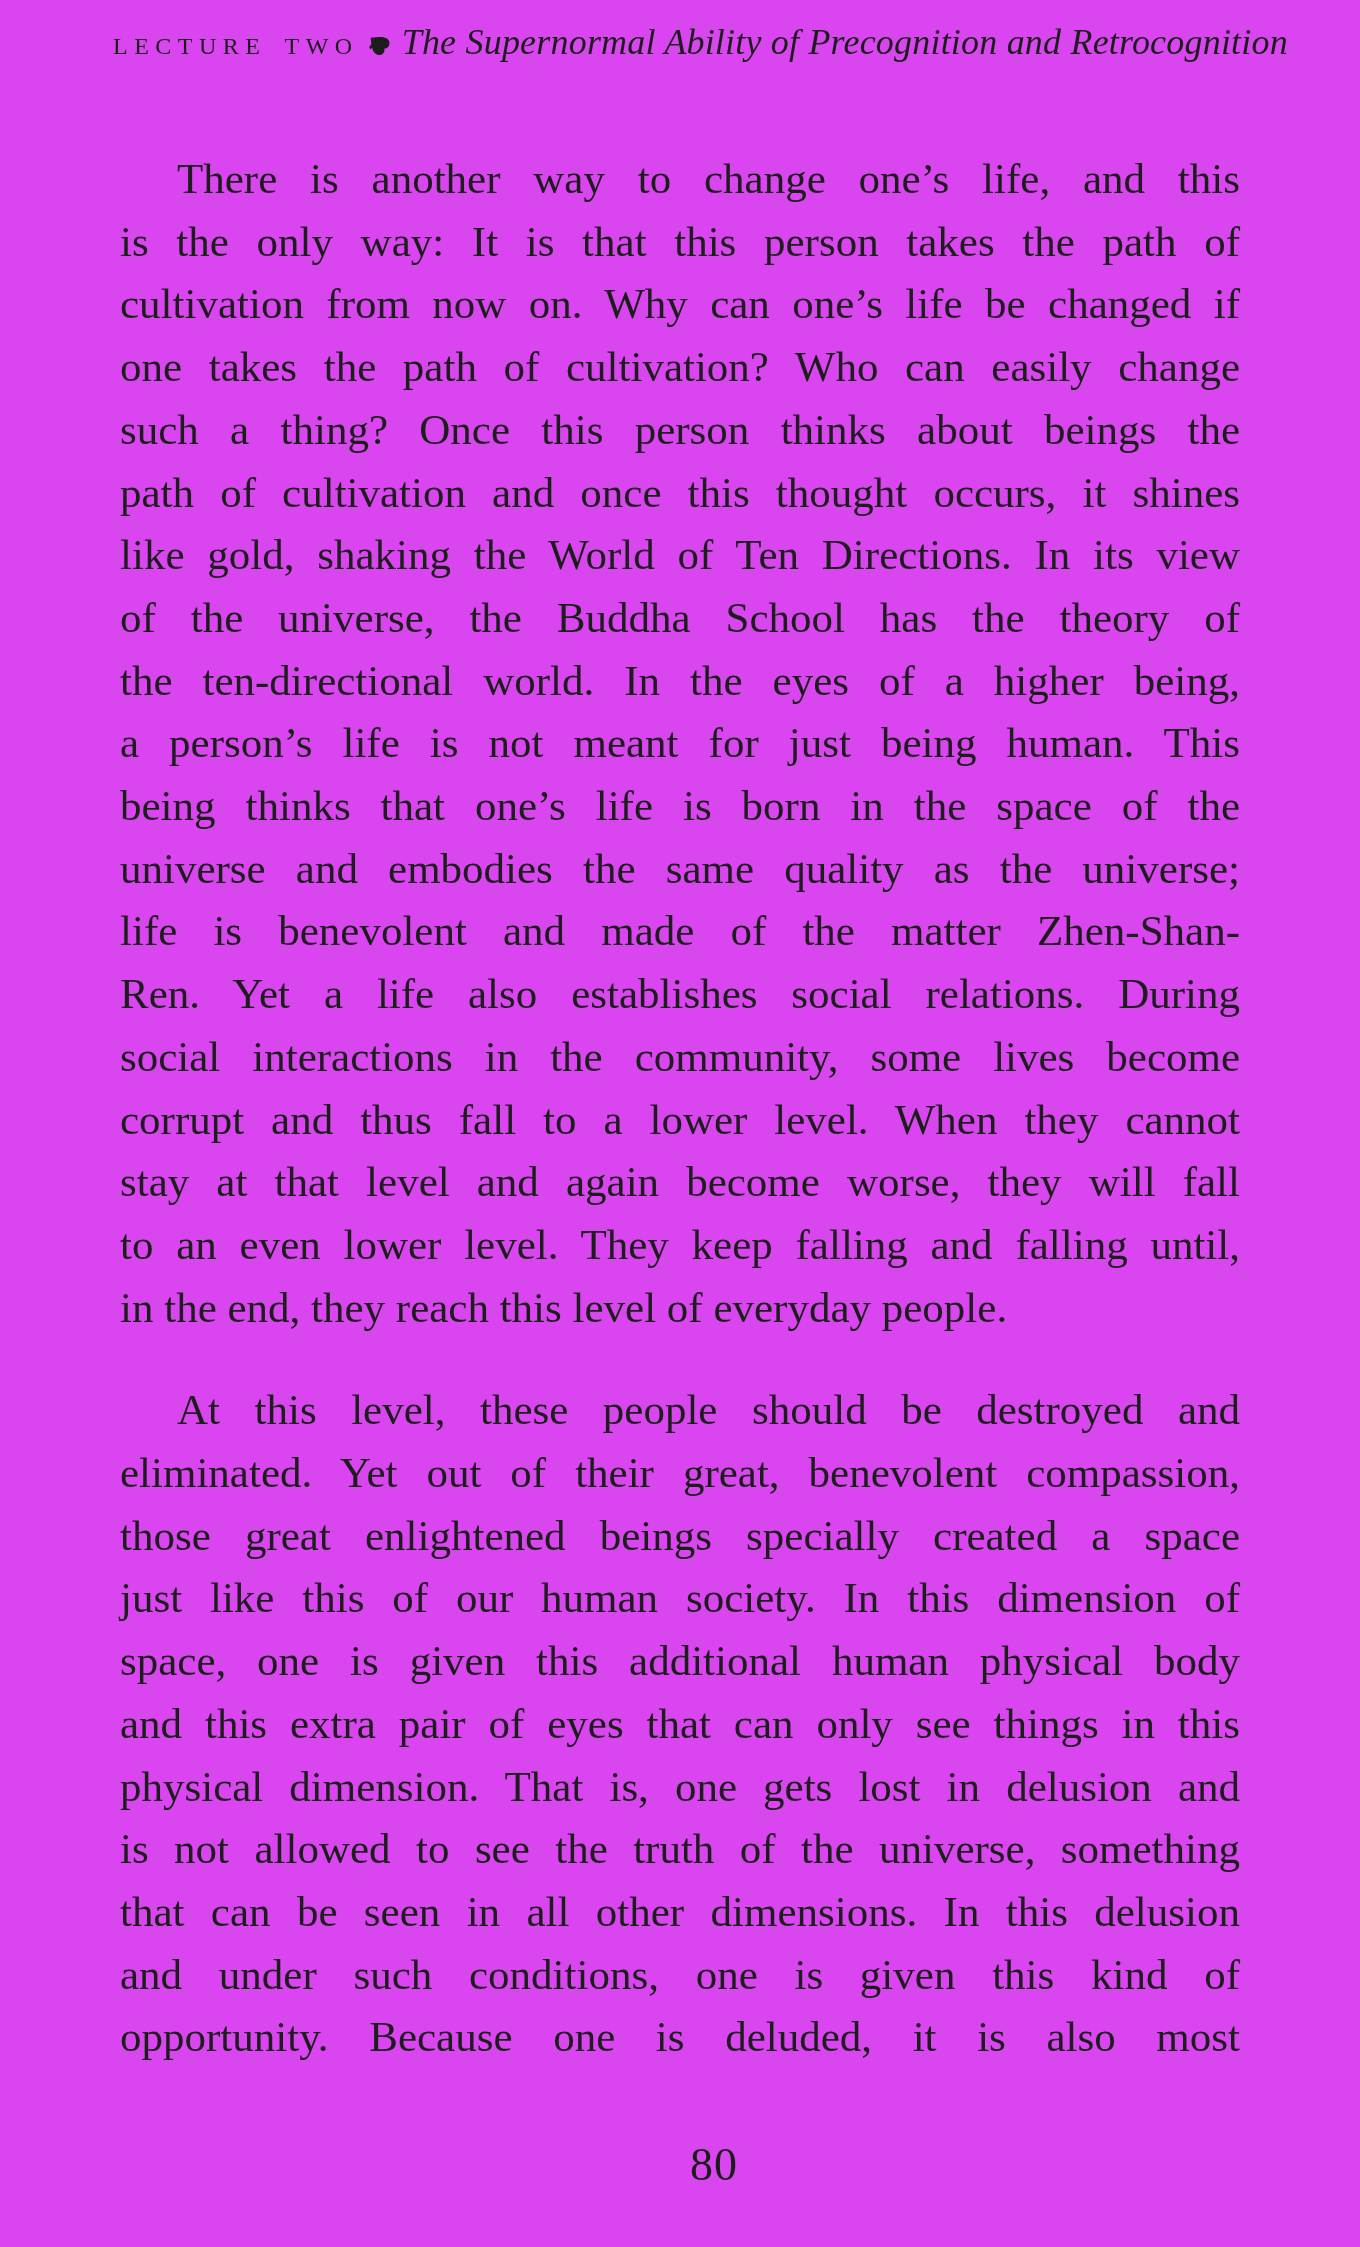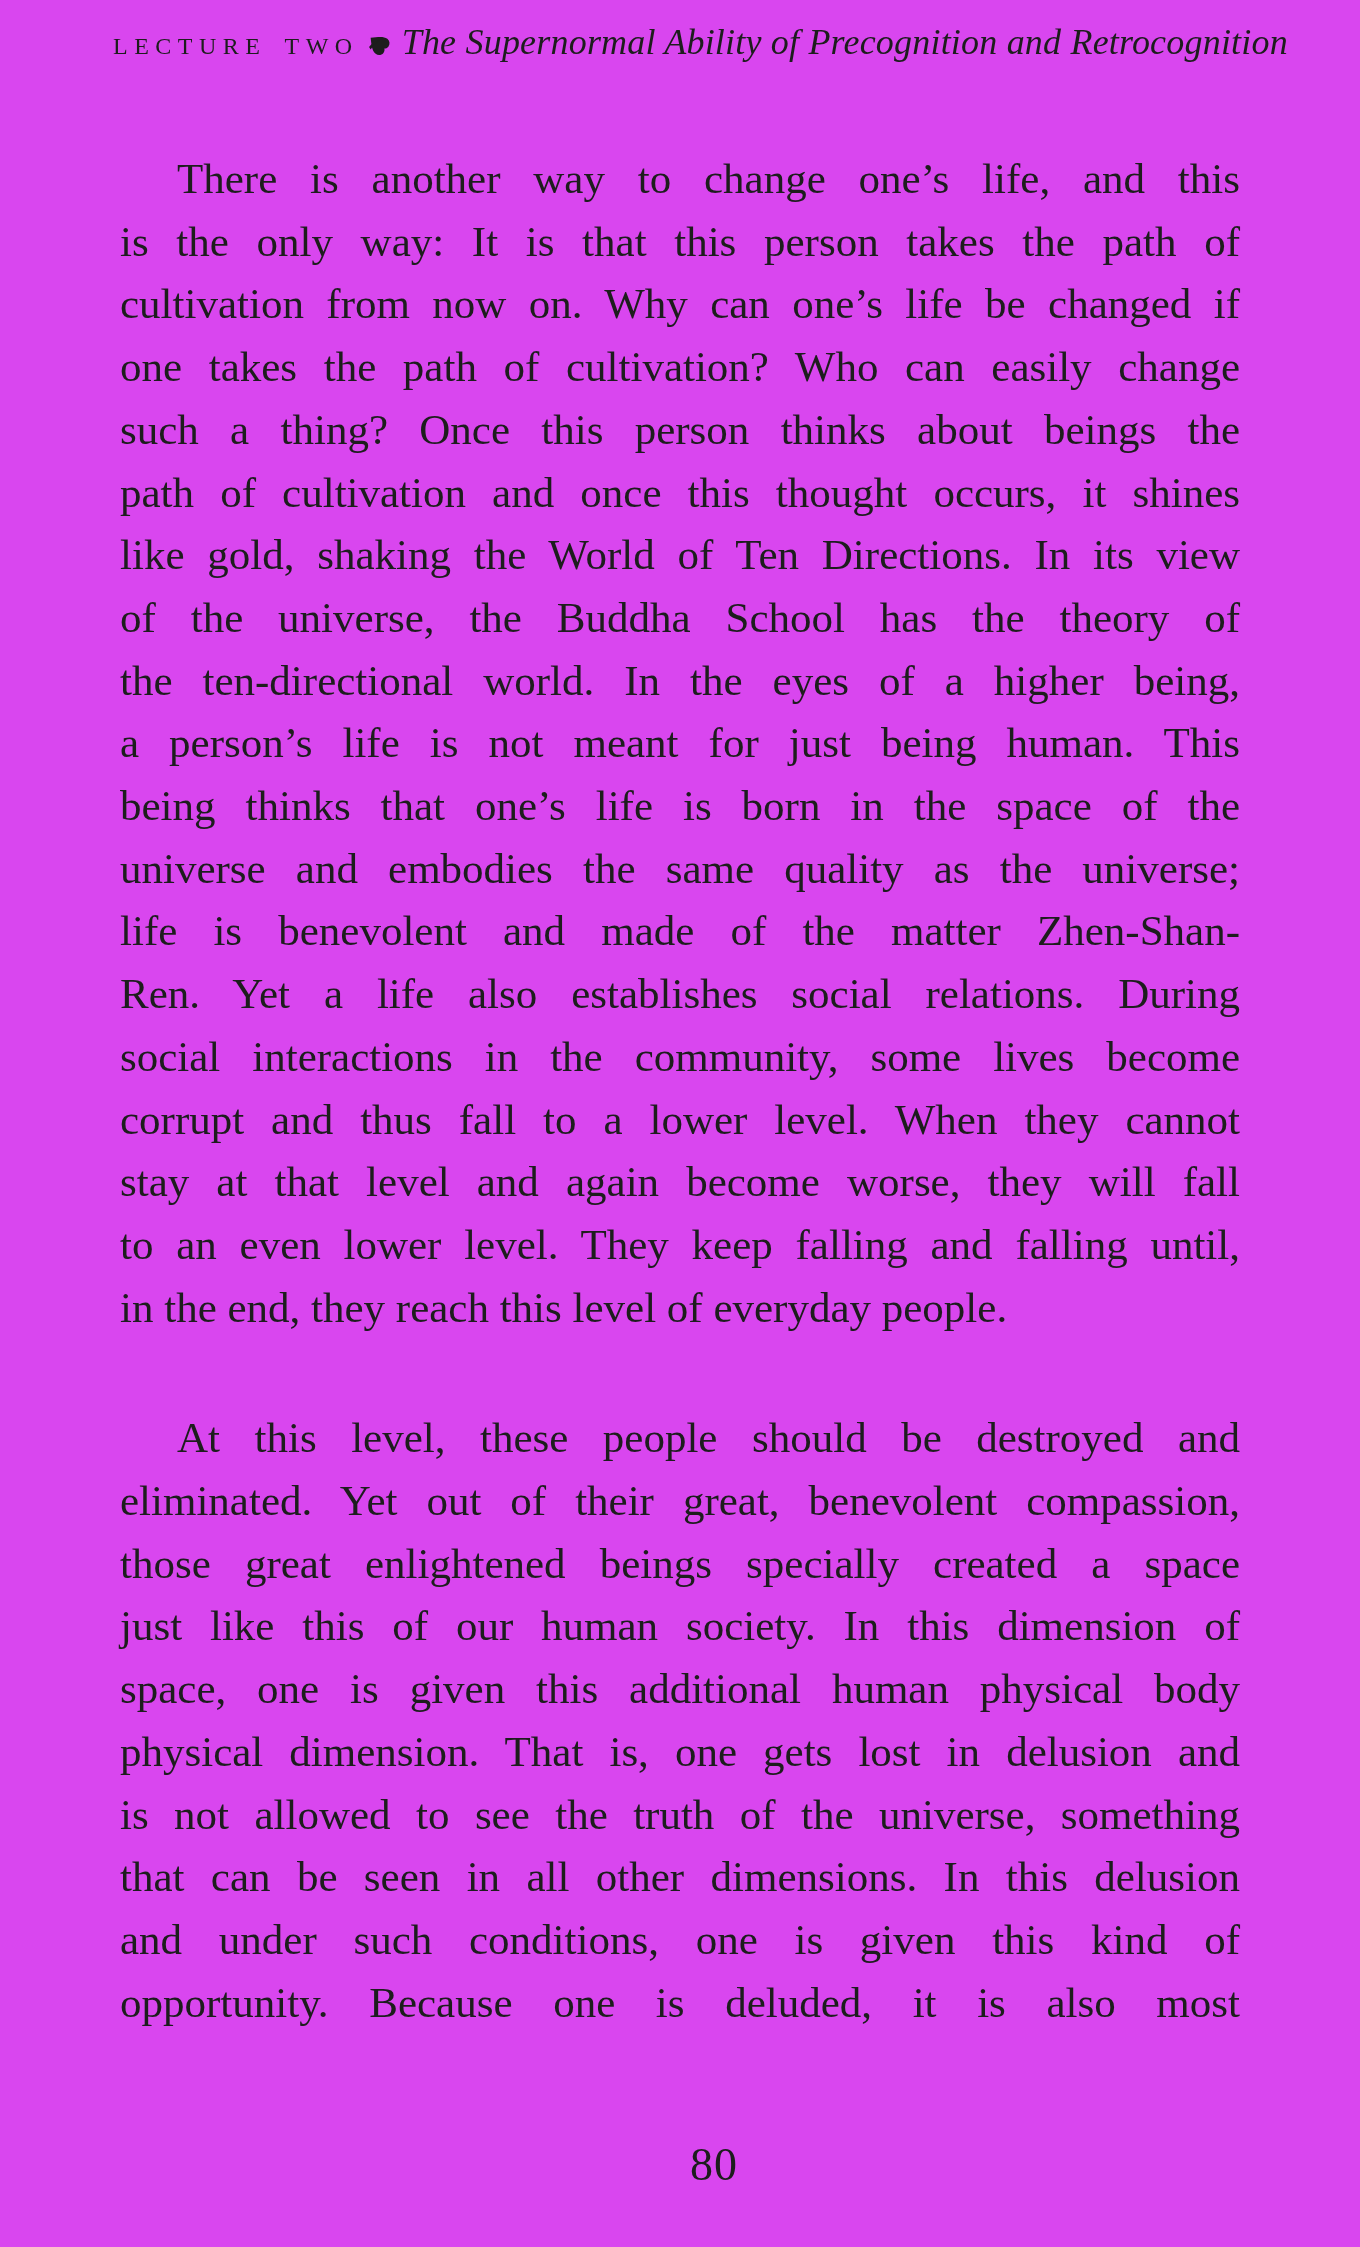--- a/index.html
+++ b/index.html
@@ -44,21 +44,21 @@
   
   .text-block {
     position: absolute;
     top: 148px;
     left: 120px;
     width: 1120px;
     font-size: 43px;
     line-height: 62.7px;
   }
   .paragraph { margin: 0; }
-  .paragraph.para2 { margin-top: 68px; }
+  .paragraph.para2 { margin-top: 40px; }
   .line {
     text-align: justify;
     text-align-last: justify;
   }
   .line.flush { text-align-last: left; }
   .line.first { text-indent: 57px; }
 
   
   .page-footer {
     position: absolute;
@@ -112,20 +112,21 @@
         <div class="line">stay at that level and again become worse, they will fall</div>
         <div class="line">to an even lower level. They keep falling and falling until,</div>
         <div class="line flush">in the end, they reach this level of everyday people.</div>
       </div>
     <div class="paragraph para2">
         <div class="line first">At this level, these people should be destroyed and</div>
         <div class="line">eliminated. Yet out of their great, benevolent compassion,</div>
         <div class="line">those great enlightened beings specially created a space</div>
         <div class="line">just like this of our human society. In this dimension of</div>
         <div class="line">space, one is given this additional human physical body</div>
+        <div class="line">and this extra pair of eyes that can only see things in this</div>
         <div class="line">physical dimension. That is, one gets lost in delusion and</div>
         <div class="line">is not allowed to see the truth of the universe, something</div>
         <div class="line">that can be seen in all other dimensions. In this delusion</div>
         <div class="line">and under such conditions, one is given this kind of</div>
         <div class="line">opportunity. Because one is deluded, it is also most</div>
       </div>
   </main>
 
   <footer class="page-footer">
     <span class="pagenum">80</span>

